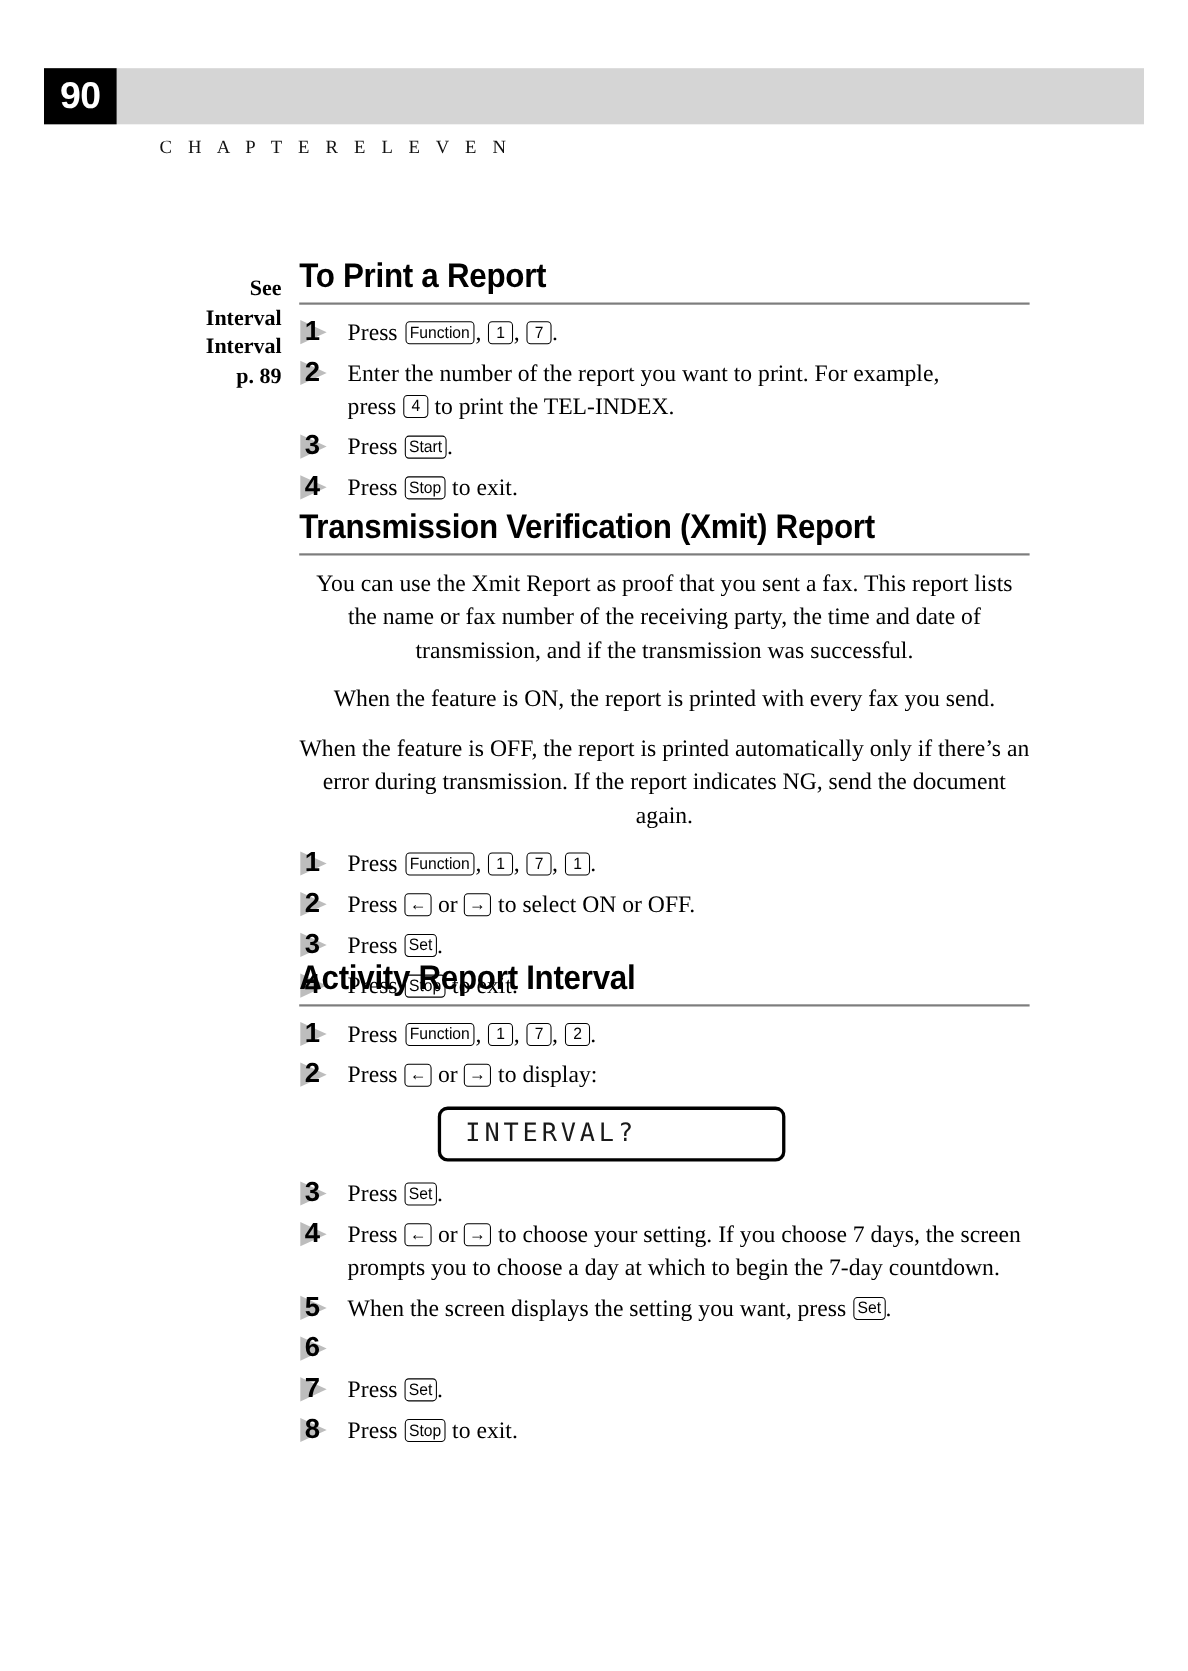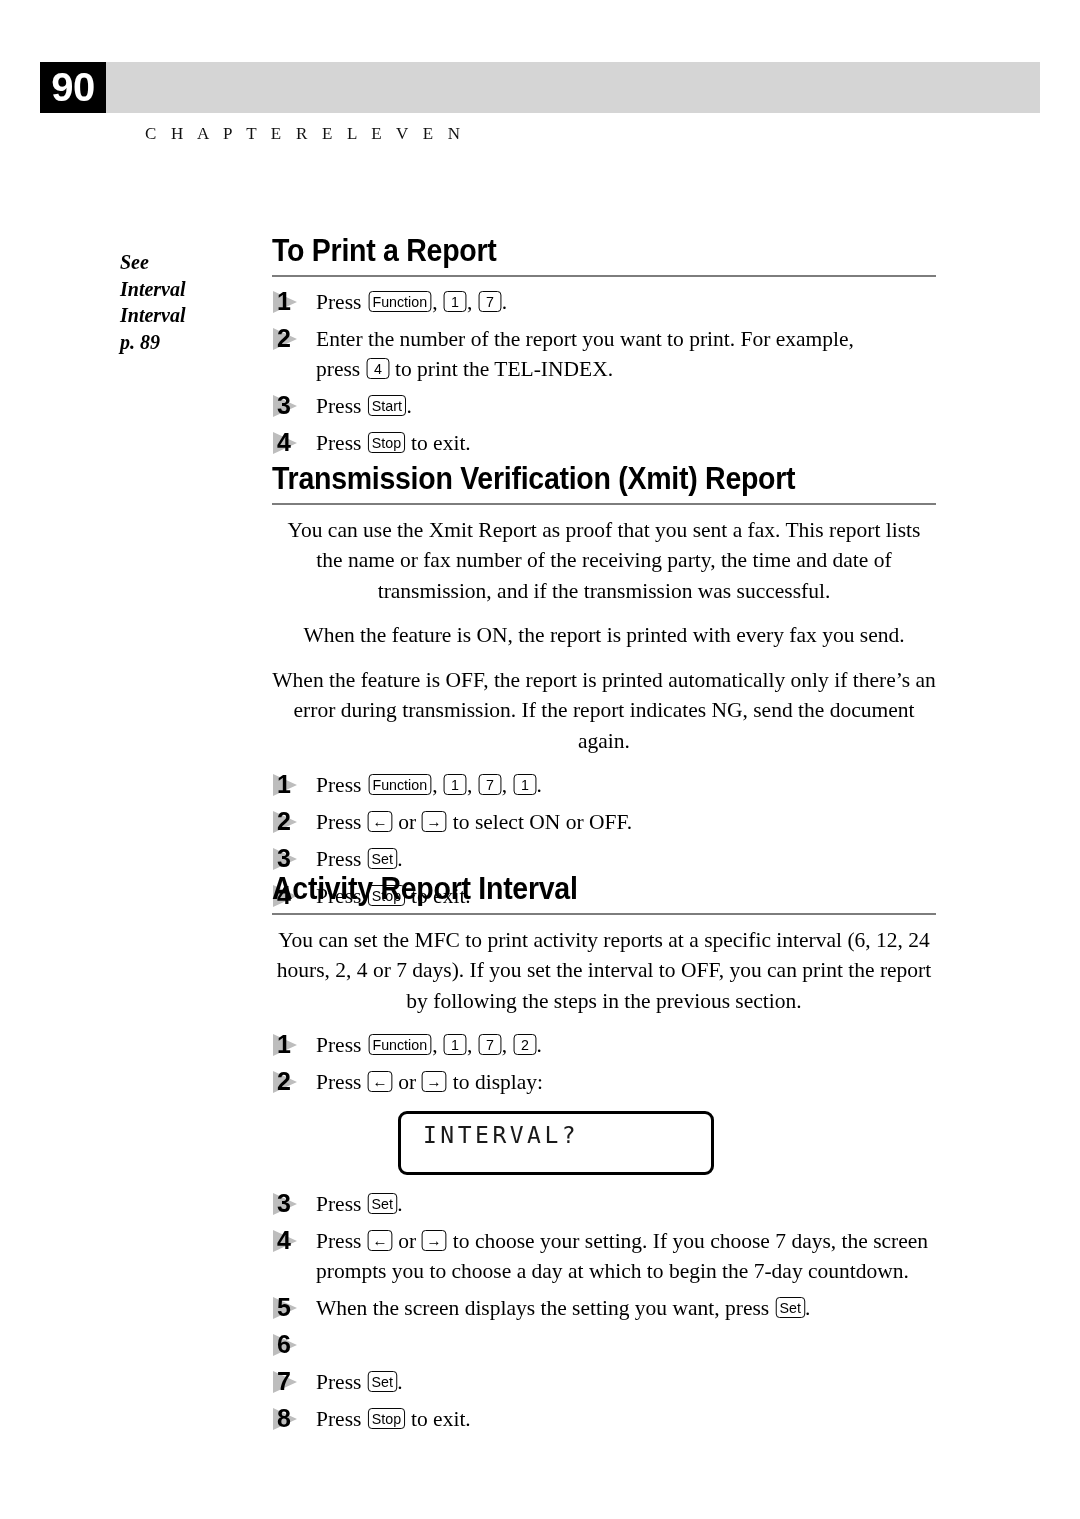--- a/index.html
+++ b/index.html
@@ -35,21 +35,21 @@
   }
   .header-pagenum {
     position: absolute;
     left: 40px;
     top: 62px;
     width: 66px;
     height: 51px;
     color: #ffffff;
     font-family: "Liberation Sans", "DejaVu Sans", sans-serif;
     font-weight: bold;
-    font-size: 40px;
+    font-size: 34px;
     line-height: 51px;
     text-align: center;
     letter-spacing: -0.5px;
   }
   .header-chapter {
     position: absolute;
     left: 145px;
     top: 62px;
     height: 51px;
     line-height: 52px;
@@ -159,34 +159,33 @@
     min-width: 16px;
     text-align: center;
   }
 
   
   .margin-note {
     position: absolute;
     left: 120px;
     top: 249px;
     width: 136px;
-    text-align: left;
+    text-align: right;
     font-family: "Liberation Serif", "DejaVu Serif", serif;
-    font-style: italic;
     font-weight: bold;
     font-size: 20px;
     line-height: 26.5px;
     color: #000000;
   }
 
   
   .lcd {
     box-sizing: border-box;
     width: 316px;
-    height: 64px;
+    height: 50px;
     border: 3.2px solid #000000;
     border-radius: 9px;
     margin: 14px 0 14px 126px;
     padding: 8px 0 0 22px;
     background: #ffffff;
   }
   .lcd-text {
     font-family: "DejaVu Sans Mono", "Liberation Mono", monospace;
     font-size: 23px;
     line-height: 26px;
@@ -262,21 +261,20 @@
         <div class="step"><span class="step-marker">
             <span class="tri"></span>
             <span class="num">4</span>
           </span><span>Press <span class="key">Stop</span> to exit.</span></div>
       </div>
   </div>
 
   <div class="block-sec3">
     <div class="section-head">Activity Report Interval</div>
     <div class="head-rule"></div>
-    <p class="para">You can set the MFC to print activity reports at a specific interval (6, 12, 24 hours, 2, 4 or 7 days).  If you set the interval to OFF, you can print the report by following the steps in the previous section.</p>
     <div class="steps">
         <div class="step"><span class="step-marker">
             <span class="tri"></span>
             <span class="num">1</span>
           </span><span>Press <span class="key">Function</span>, <span class="key digit">1</span>, <span class="key digit">7</span>, <span class="key digit">2</span>.</span></div>
         <div class="step"><span class="step-marker">
             <span class="tri"></span>
             <span class="num">2</span>
           </span><span>Press <span class="key arrow">←</span> or <span class="key arrow">→</span> to display:</span></div>
       </div>

